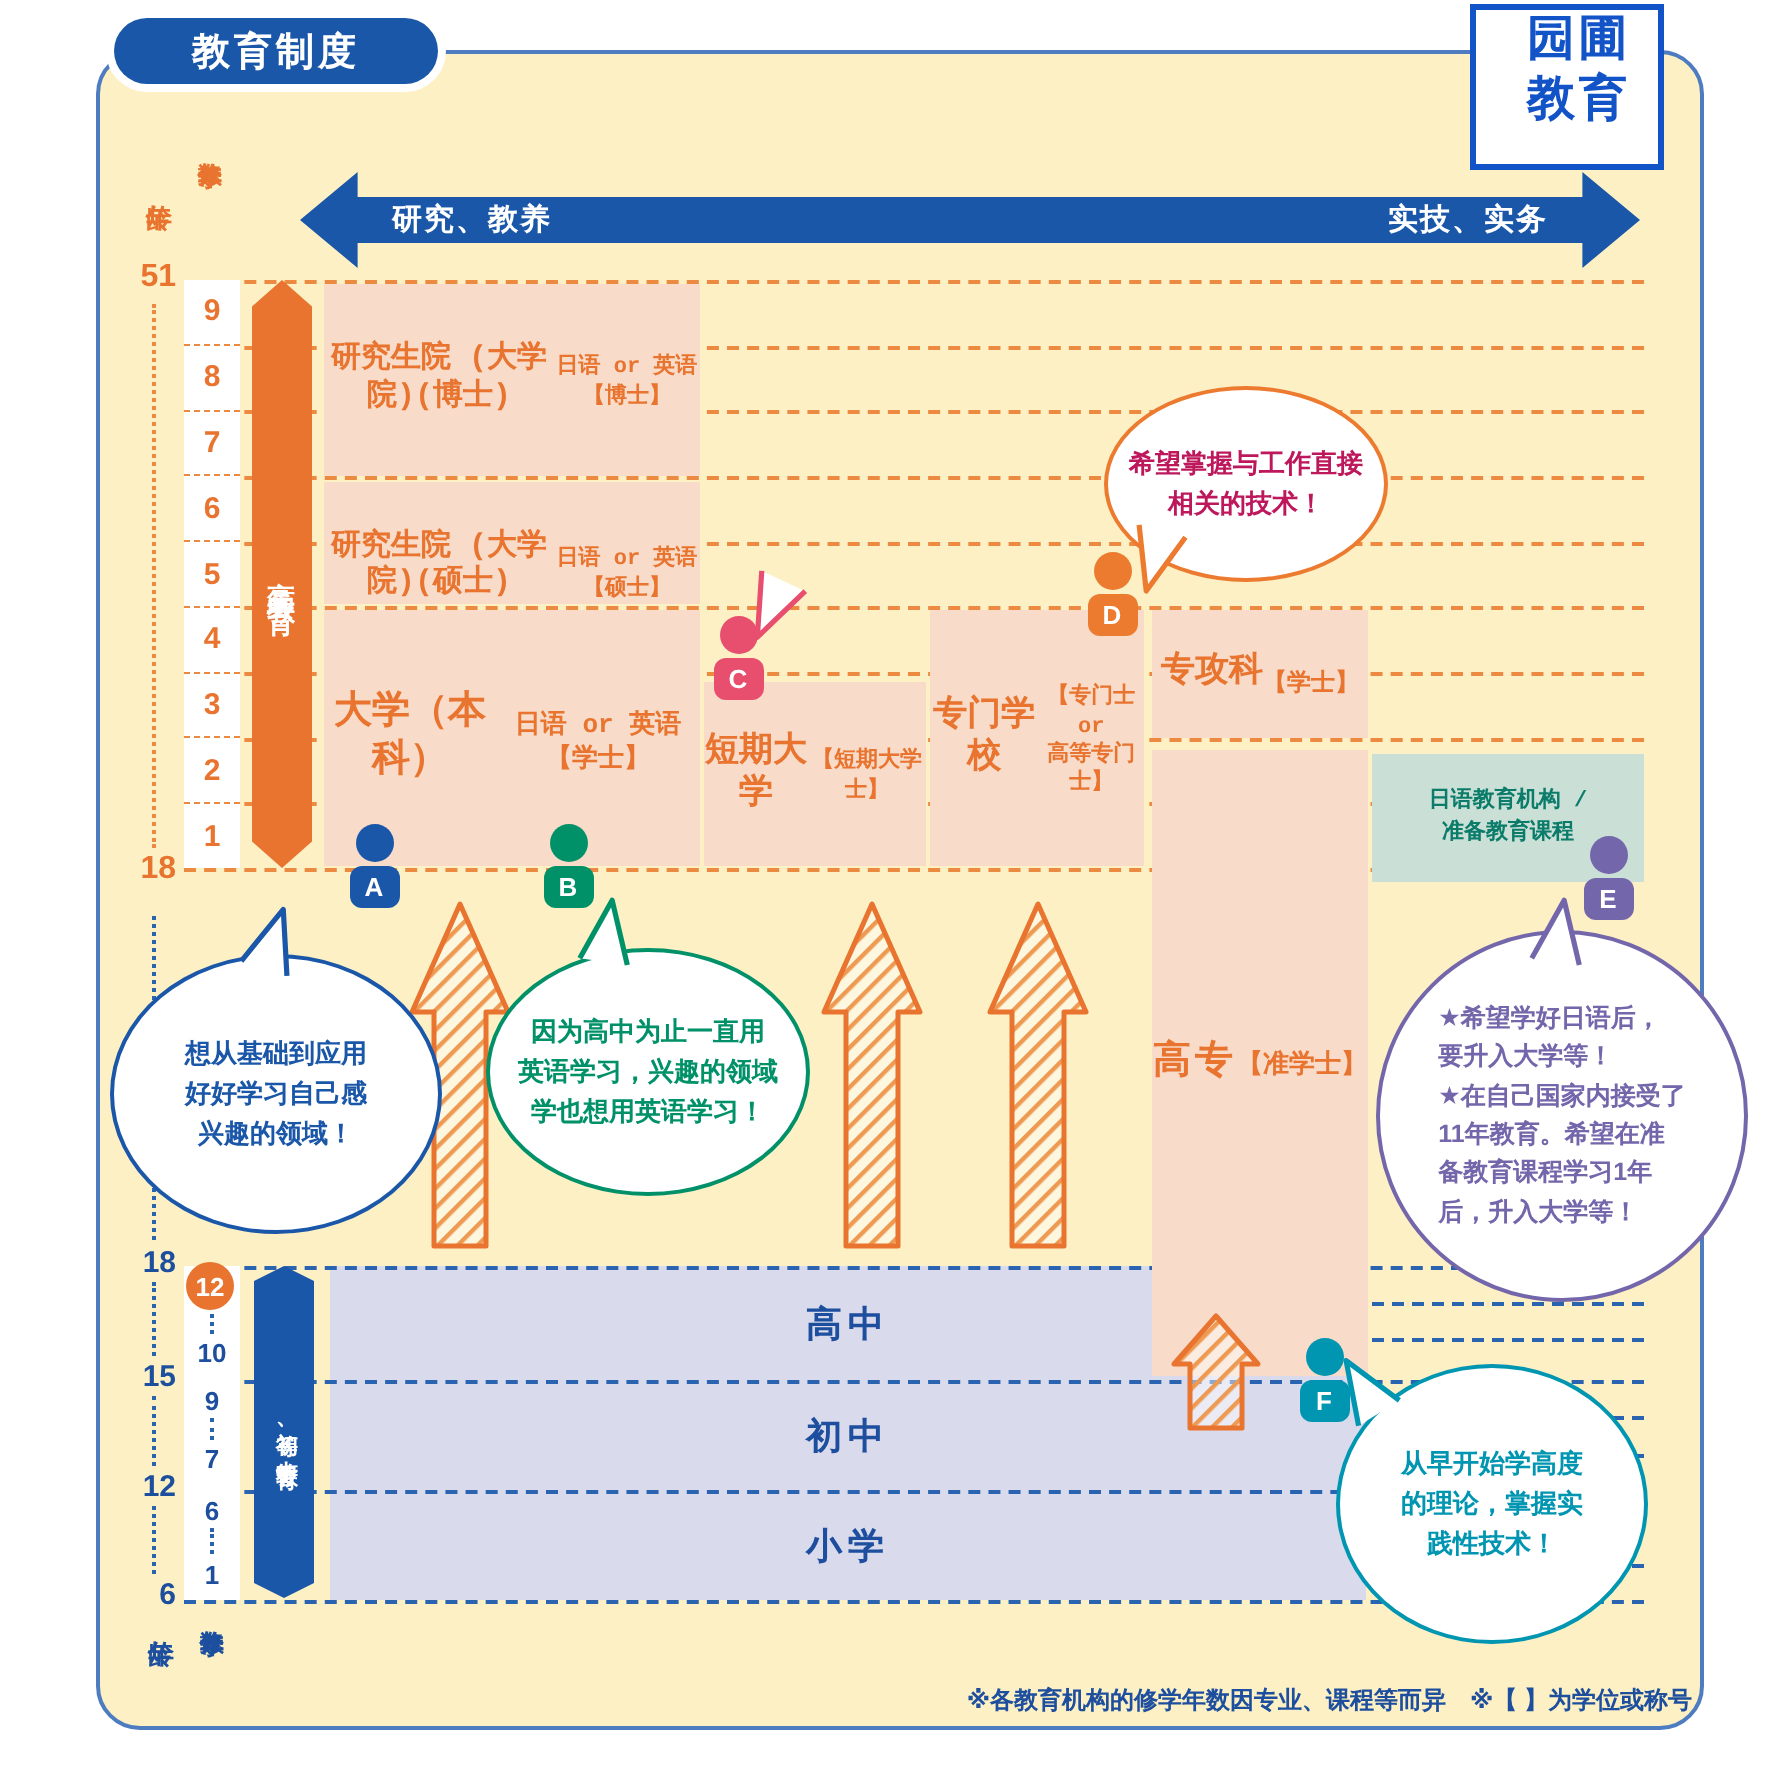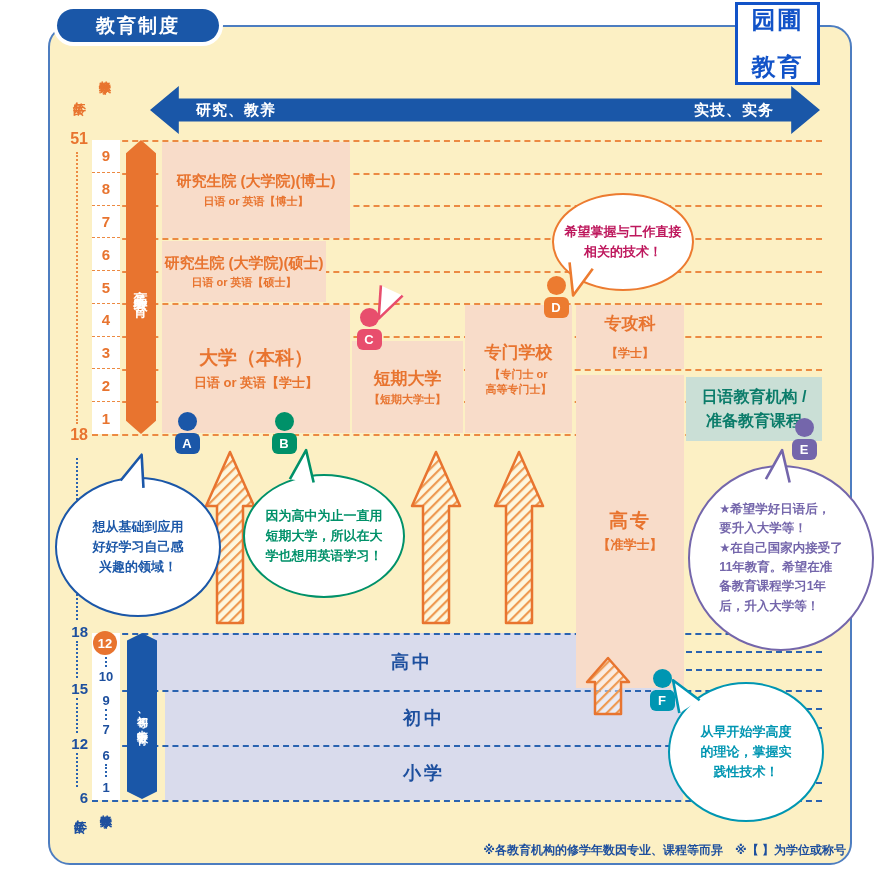--- a/index.html
+++ b/index.html
@@ -3,31 +3,31 @@
 <meta charset="utf-8">
 <style>
   html,body{margin:0;padding:0;background:#fff;}
   .page{position:relative;width:886px;height:887px;background:#fff;overflow:hidden;
         font-family:"Liberation Sans","DejaVu Sans",sans-serif;font-weight:bold;}
   .abs{position:absolute;}
   .card{background:#fcf0c4;border:2.5px solid #4d7dc0;border-radius:22px;}
   .pill{background:#1a57a8;color:#fff;border-radius:17px;display:flex;align-items:center;justify-content:center;
         font-size:19px;letter-spacing:2px;box-shadow:0 0 0 4px #fff;}
   .logo{background:#fff;border:3.5px solid #1253c8;color:#1253c8;display:flex;flex-direction:column;
-        align-items:center;justify-content:space-between;font-size:24px;line-height:1.25;letter-spacing:2px;}
+        align-items:center;justify-content:flex-start;font-size:24px;line-height:1.25;letter-spacing:2px;padding-left:12px;}
   .hl-o{height:0;border-top:2px dashed #ec8a42;}
   .hl-b{height:0;border-top:2px dashed #2a63b0;}
   .vdot-o{width:0;border-left:2px dotted #ec8a42;}
   .vdot-b{width:0;border-left:2px dotted #2a63b0;}
-  .box{background:#f8dcc9;color:#e8742f;display:flex;flex-direction:column;align-items:center;
-       justify-content:center;text-align:center;white-space:pre-line;}
+  .box{background:#f8dcc9;color:#e8742f;display:flex;align-items:center;
+       justify-content:center;text-align:center;white-space:pre-line;font-family:Liberation Mono, monospace;}
   .box .t{line-height:1.25;}
   .box .s{line-height:1.3;}
   .lav{background:#d9dbec;color:#1d4f9e;display:flex;align-items:center;justify-content:center;font-size:18px;letter-spacing:3px;}
-  .teal{background:#cadfd6;color:#0b7c6a;font-size:16px;line-height:1.5;}
+  .teal{background:#cadfd6;color:#0b7c6a;font-size:11px;line-height:1.5;}
   .dblarrow{background:#1a57a8;
      clip-path:polygon(0% 50%,4.3% 0%,4.3% 26%,95.7% 26%,95.7% 0%,100% 50%,95.7% 100%,95.7% 74%,4.3% 74%,4.3% 100%);}
   .dblarrow span{position:absolute;top:50%;transform:translateY(-50%);color:#fff;font-size:15px;letter-spacing:1px;}
   .vtext{writing-mode:vertical-rl;text-orientation:upright;}
   .scalecol{background:#fff;display:flex;flex-direction:column;}
   .scalecol .cell{flex:1;display:flex;align-items:center;justify-content:center;color:#e8742f;
                   font-size:15px;border-bottom:1.5px dashed #ec8a42;}
   .scalecol .cell:last-child{border-bottom:none;}
   .trackarrow{display:flex;align-items:center;justify-content:center;color:#fff;
      clip-path:polygon(50% 0%,100% 4.5%,100% 95.5%,50% 100%,0% 95.5%,0% 4.5%);}
@@ -53,21 +53,21 @@
   <div class="abs hl-o" style="left:92px;top:173px;width:730px;"></div>
   <div class="abs hl-o" style="left:92px;top:205px;width:730px;"></div>
   <div class="abs hl-o" style="left:92px;top:238px;width:730px;"></div>
   <div class="abs hl-o" style="left:92px;top:271px;width:730px;"></div>
   <div class="abs hl-o" style="left:92px;top:303px;width:730px;"></div>
   <div class="abs hl-o" style="left:92px;top:336px;width:730px;"></div>
   <div class="abs hl-o" style="left:92px;top:369px;width:730px;"></div>
   <div class="abs hl-o" style="left:92px;top:401px;width:730px;"></div>
   <div class="abs hl-o" style="left:92px;top:434px;width:730px;"></div>
 
-  <div class="abs lav" style="left:153px;top:633px;width:518px;height:57px;">
+  <div class="abs lav" style="left:165px;top:633px;width:518px;height:57px;">
     <span>高中</span>
     </div>
   <div class="abs lav" style="left:165px;top:690px;width:518px;height:55px;">
     <span>初中</span>
     </div>
   <div class="abs lav" style="left:165px;top:745px;width:518px;height:55px;">
     <span>小学</span>
     </div>
 
   <div class="abs hl-b" style="left:92px;top:633px;width:730px;"></div>
@@ -78,21 +78,21 @@
   <div class="abs hl-b" style="left:686px;top:669px;width:136px;"></div>
   <div class="abs hl-b" style="left:686px;top:708px;width:136px;"></div>
   <div class="abs hl-b" style="left:686px;top:727px;width:136px;"></div>
   <div class="abs hl-b" style="left:686px;top:763px;width:136px;"></div>
   <div class="abs hl-b" style="left:686px;top:782px;width:136px;"></div>
 
   <div class="abs box" style="left:162px;top:142px;width:188px;height:96px;">
     <div class="t" style="font-size:15px;">研究生院 (大学院)(博士)</div>
     <div class="s" style="font-size:11px;margin-top:3px;">日语 or 英语【博士】</div>
   </div>
-  <div class="abs box" style="left:162px;top:241px;width:164px;height:61px;">
+  <div class="abs box" style="left:162px;top:241px;width:188px;height:61px;align-items:flex-end;">
     <div class="t" style="font-size:15px;">研究生院 (大学院)(硕士)</div>
     <div class="s" style="font-size:11px;margin-top:2px;">日语 or 英语【硕士】</div>
   </div>
   <div class="abs box" style="left:162px;top:305px;width:188px;height:128px;">
     <div class="t" style="font-size:19px;">大学（本科）</div>
     <div class="s" style="font-size:13px;margin-top:5px;">日语 or 英语【学士】</div>
   </div>
   <div class="abs box" style="left:352px;top:341px;width:111px;height:92px;">
     <div class="t" style="font-size:17px;">短期大学</div>
     <div class="s" style="font-size:11px;margin-top:3px;">【短期大学士】</div>
@@ -218,21 +218,21 @@
   </div>
 
   <div class="bubble" style="left:55px;top:477px;width:162px;height:136px;border:2.5px solid #1b57a8;color:#1b57a8;"><span>想从基础到应用
 好好学习自己感
 兴趣的领域！</span></div>
   <svg class="tail" style="left:120px;top:452px;transform:rotate(18deg);" width="34" height="34" viewBox="0 0 34 34">
     <path d="M5,33 L17,2 L29,33" fill="#fff" stroke="#1b57a8" stroke-width="2.6" stroke-linejoin="round"></path>
     </svg>
 
   <div class="bubble" style="left:243px;top:474px;width:158px;height:120px;border:2.5px solid #009169;color:#009169;"><span>因为高中为止一直用
-短期大学，所以在大
+英语学习，兴趣的领域
 学也想用英语学习！</span></div>
   <svg class="tail" style="left:287px;top:448px;transform:rotate(8deg);" width="34" height="34" viewBox="0 0 34 34">
     <path d="M5,33 L17,2 L29,33" fill="#fff" stroke="#009169" stroke-width="2.6" stroke-linejoin="round"></path>
     </svg>
 
   <svg class="tail" style="left:368px;top:288px;transform:rotate(205deg);" width="34" height="34" viewBox="0 0 34 34">
     <path d="M5,33 L17,2 L29,33" fill="#fff" stroke="#e84e6d" stroke-width="2.6" stroke-linejoin="round"></path>
     </svg>
 
   <div class="bubble" style="left:552px;top:193px;width:138px;height:94px;border:2.5px solid #ec7b30;color:#be185d;"><span>希望掌握与工作直接

